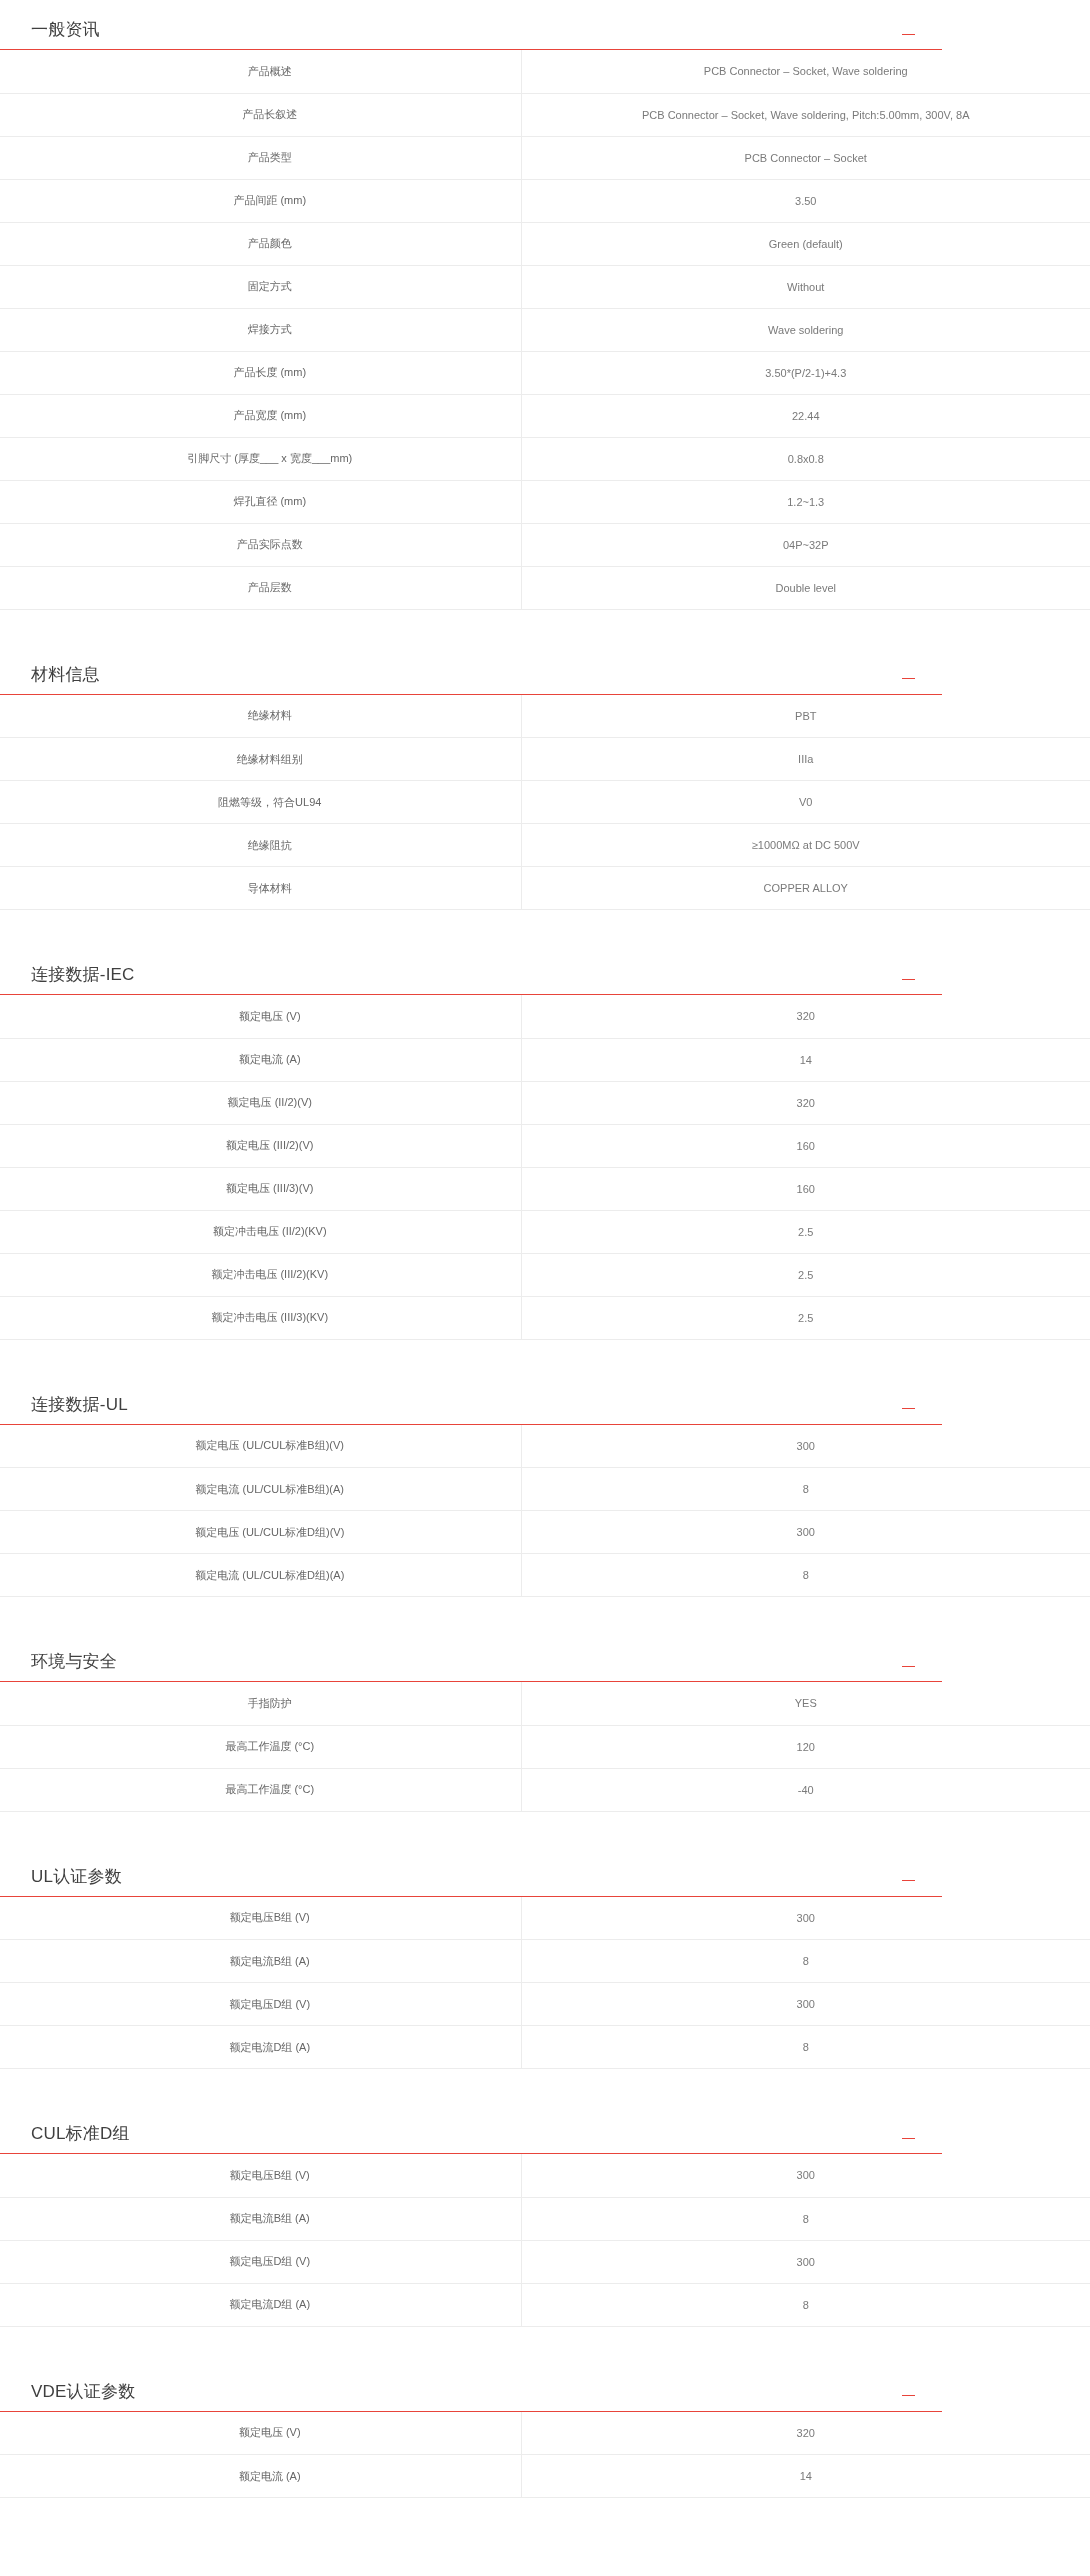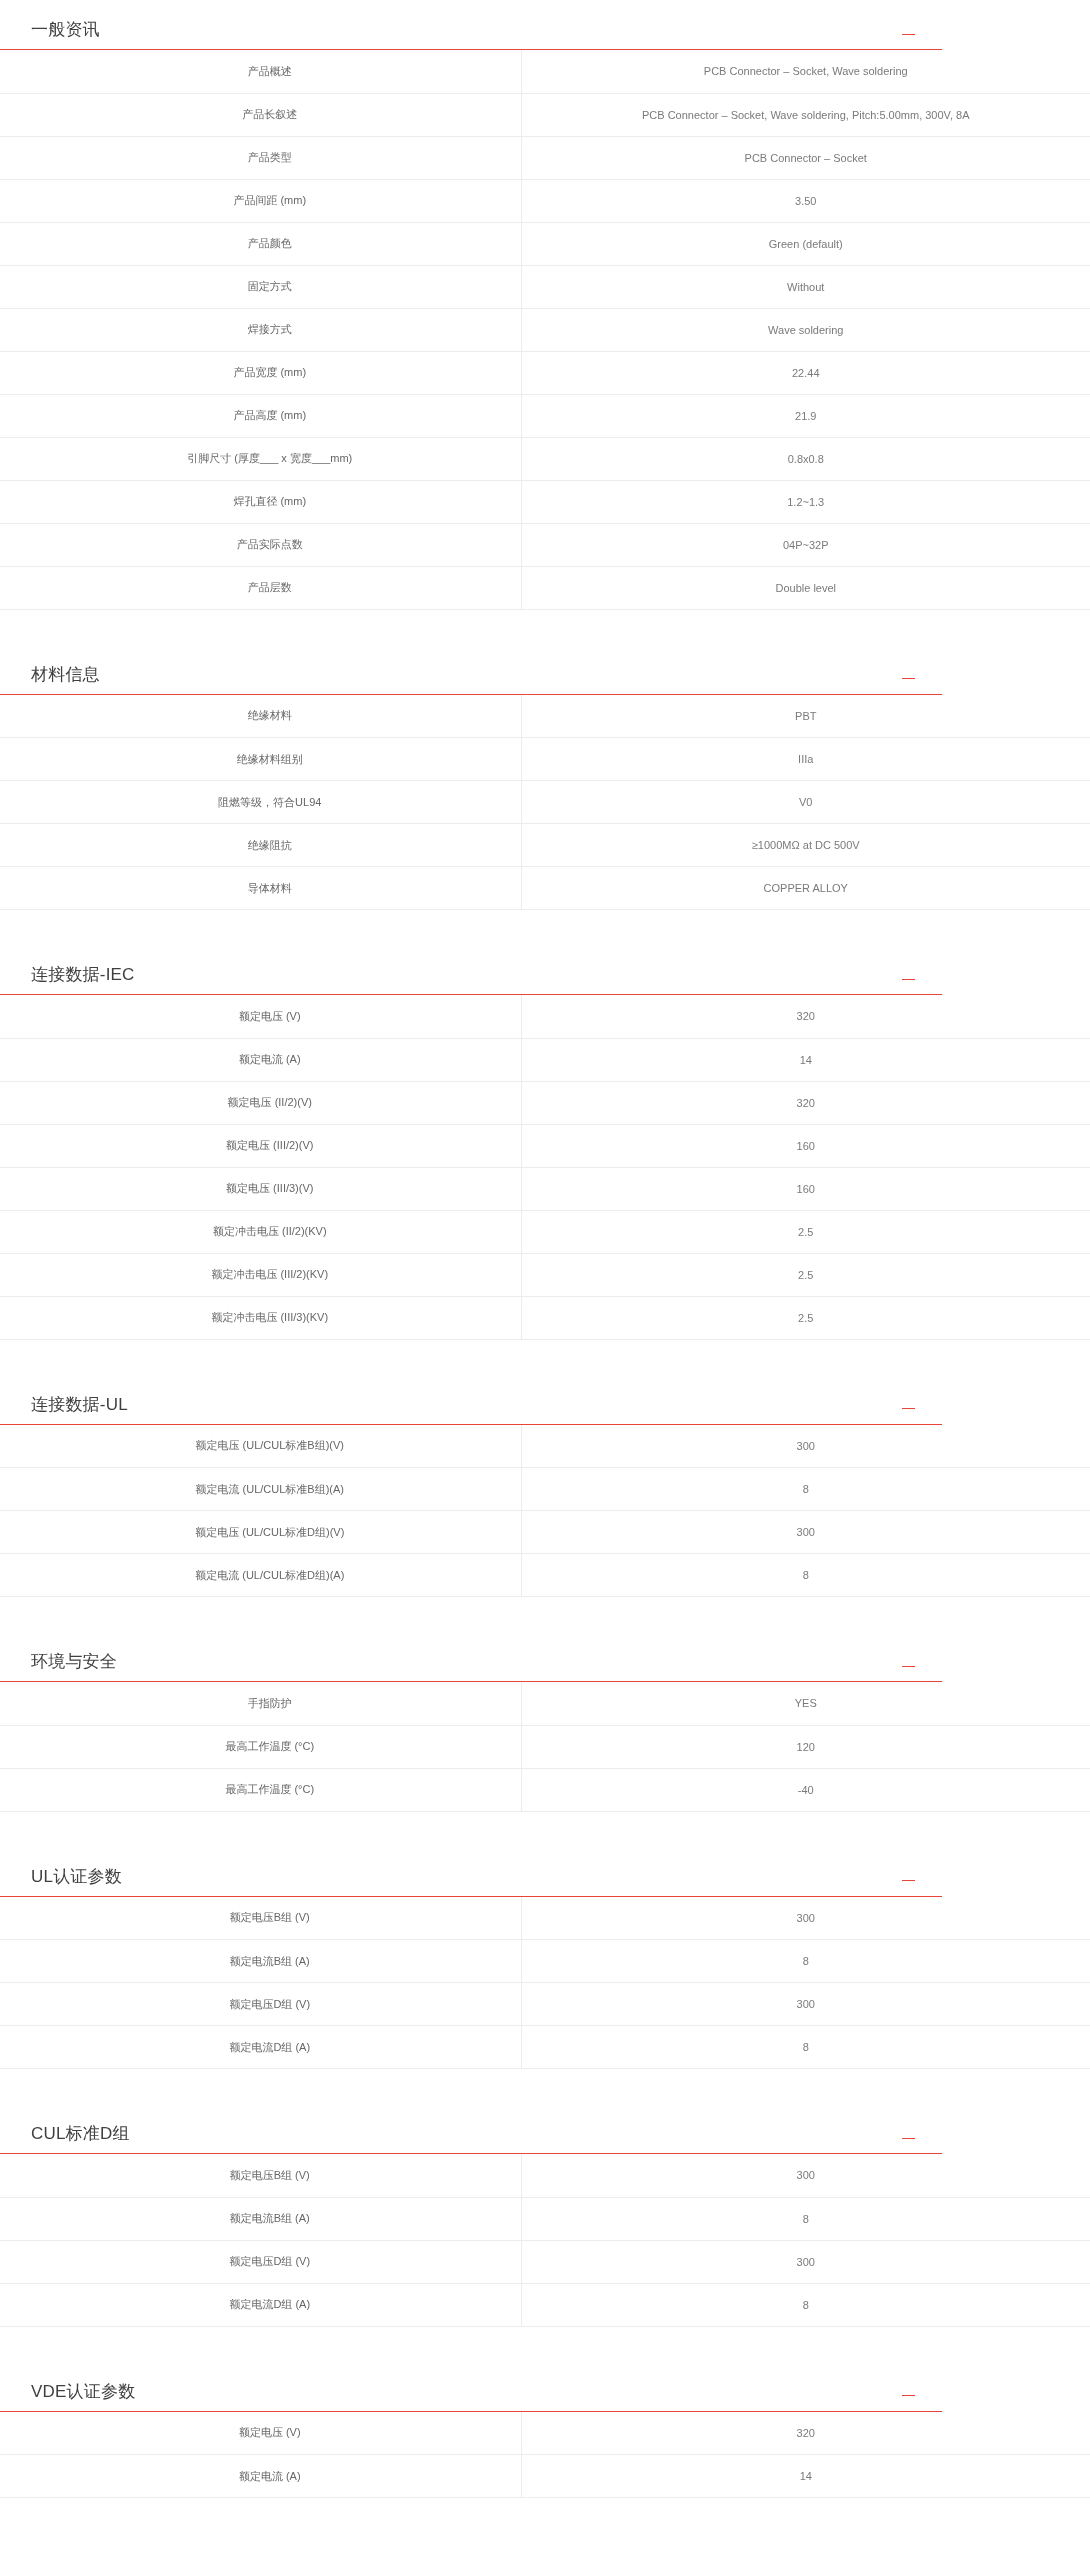--- a/index.html
+++ b/index.html
@@ -126,26 +126,26 @@
             </tr>
             <tr>
               <td class="label">固定方式</td>
               <td class="value">Without</td>
             </tr>
             <tr>
               <td class="label">焊接方式</td>
               <td class="value">Wave soldering</td>
             </tr>
             <tr>
+              <td class="label">产品长度 (mm)</td>
+              <td class="value">3.50*(P/2-1)+4.3</td>
+            </tr>
+            <tr>
               <td class="label">产品宽度 (mm)</td>
               <td class="value">22.44</td>
-            </tr>
-            <tr>
-              <td class="label">产品高度 (mm)</td>
-              <td class="value">21.9</td>
             </tr>
             <tr>
               <td class="label">引脚尺寸 (厚度___ x 宽度___mm)</td>
               <td class="value">0.8x0.8</td>
             </tr>
             <tr>
               <td class="label">焊孔直径 (mm)</td>
               <td class="value">1.2~1.3</td>
             </tr>
             <tr>

